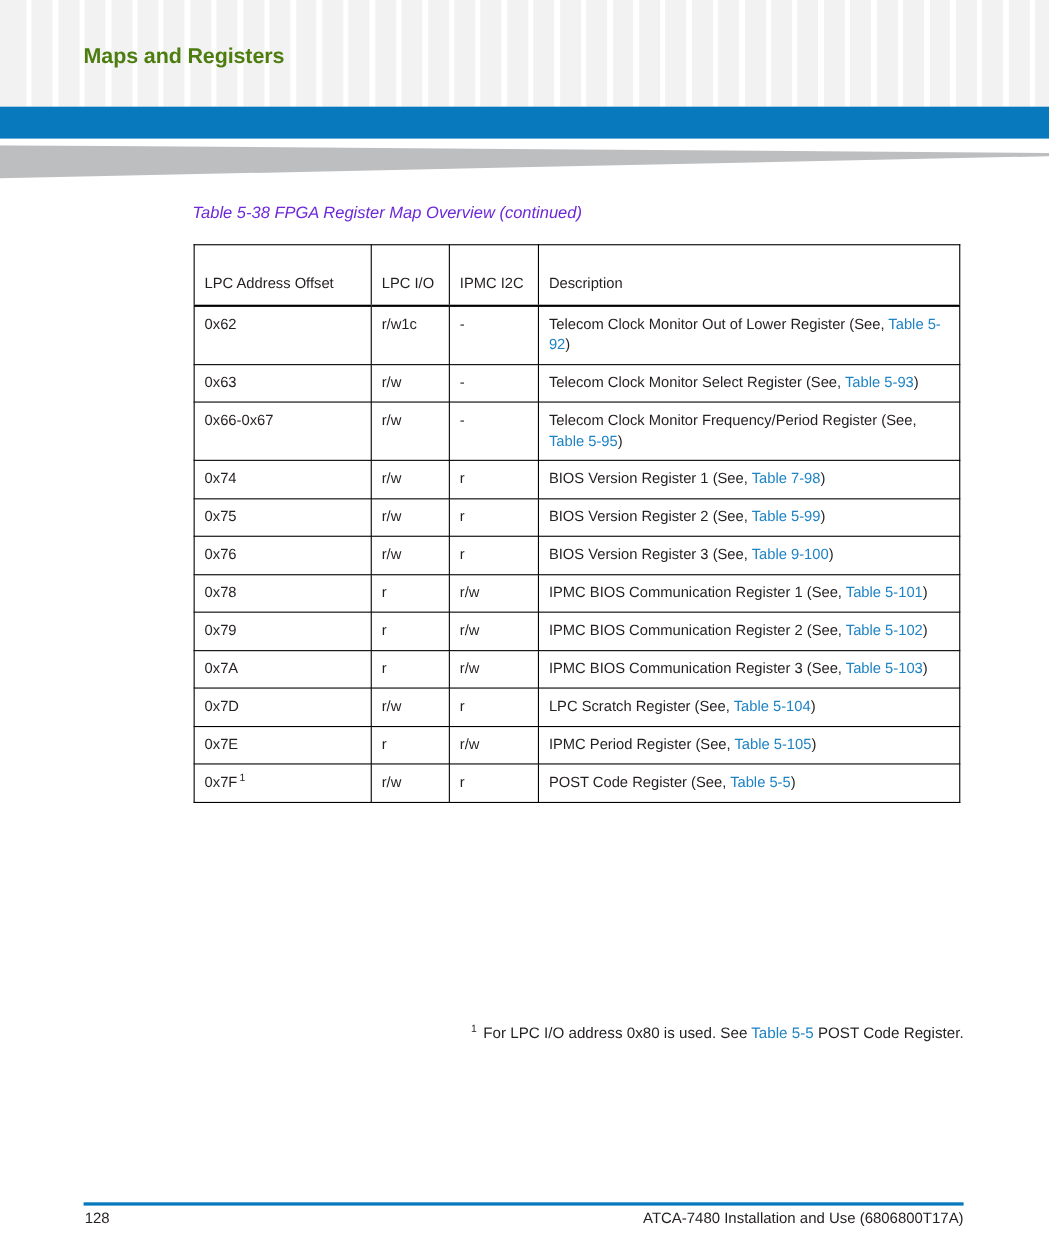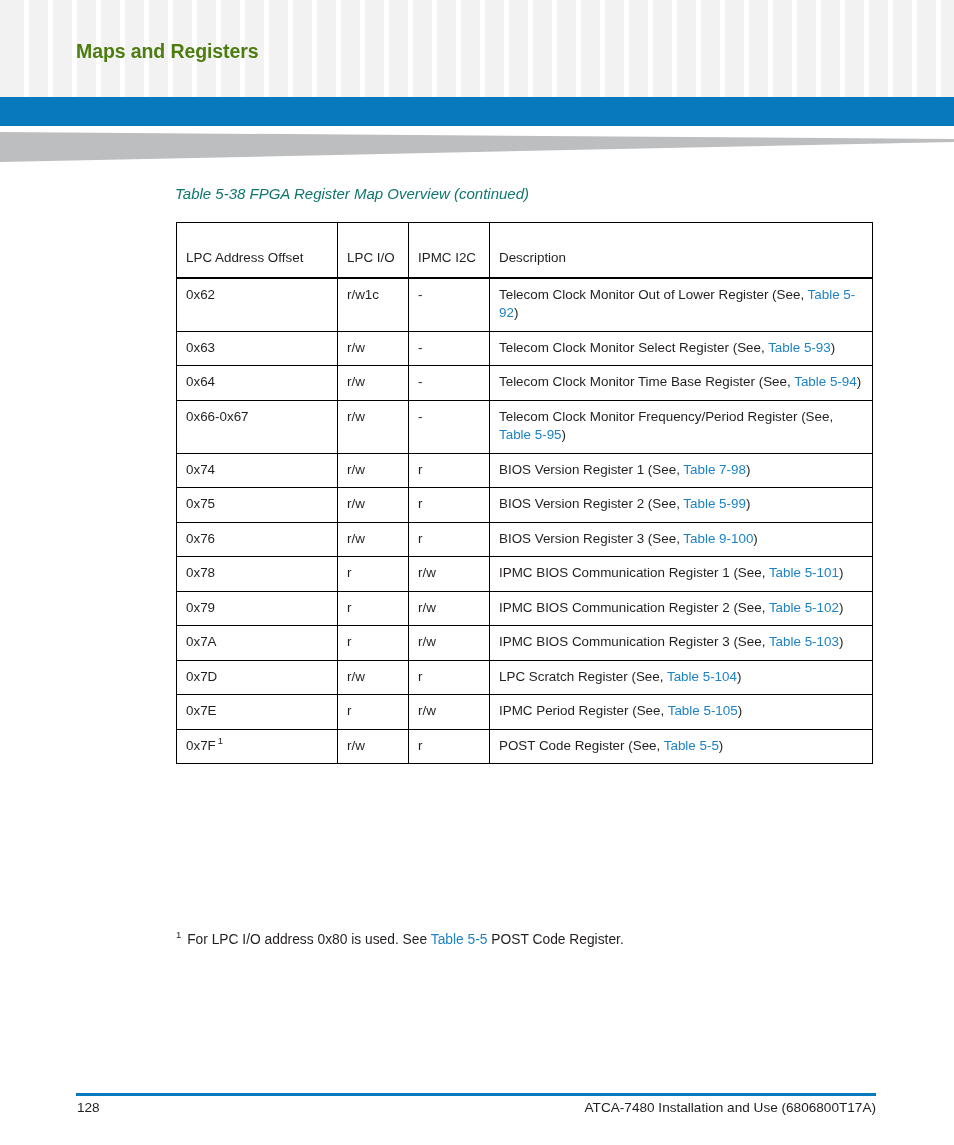--- a/index.html
+++ b/index.html
@@ -76,21 +76,21 @@
     height: 32px;
   }
 
   
   #table-caption {
     position: absolute;
     left: 175px;
     top: 185px;
     font-size: 15px;
     font-style: italic;
-    color: #0f766e;
+    color: #6d28d9;
     white-space: nowrap;
   }
 
   
   #register-table {
     position: absolute;
     left: 176px;
     top: 222px;
     width: 696px;
     border-collapse: collapse;
@@ -127,20 +127,21 @@
 
   
   #table-footnote {
     position: absolute;
     left: 176px;
     top: 930px;
     width: 700px;
     font-size: 13.8px;
     color: #231f20;
     line-height: 1.4;
+    text-align: right;
   }
   #table-footnote .fn-marker {
     font-size: 9.5px;
     vertical-align: super;
     line-height: 0;
     margin-right: 2px;
   }
 
   
   #page-footer-rule {
@@ -204,26 +205,20 @@
         <td>-</td>
         <td><span>Telecom Clock Monitor Out of Lower Register (See, </span><span class="xref">Table 5-92</span><span>)</span></td>
       </tr>
       <tr>
         <td><span>0x63</span></td>
         <td>r/w</td>
         <td>-</td>
         <td><span>Telecom Clock Monitor Select Register (See, </span><span class="xref">Table 5-93</span><span>)</span></td>
       </tr>
       <tr>
-        <td><span>0x64</span></td>
-        <td>r/w</td>
-        <td>-</td>
-        <td><span>Telecom Clock Monitor Time Base Register (See, </span><span class="xref">Table 5-94</span><span>)</span></td>
-      </tr>
-      <tr>
         <td><span>0x66-0x67</span></td>
         <td>r/w</td>
         <td>-</td>
         <td><span>Telecom Clock Monitor Frequency/Period Register (See, </span><span class="xref">Table 5-95</span><span>)</span></td>
       </tr>
       <tr>
         <td><span>0x74</span></td>
         <td>r/w</td>
         <td>r</td>
         <td><span>BIOS Version Register 1 (See, </span><span class="xref">Table 7-98</span><span>)</span></td>

